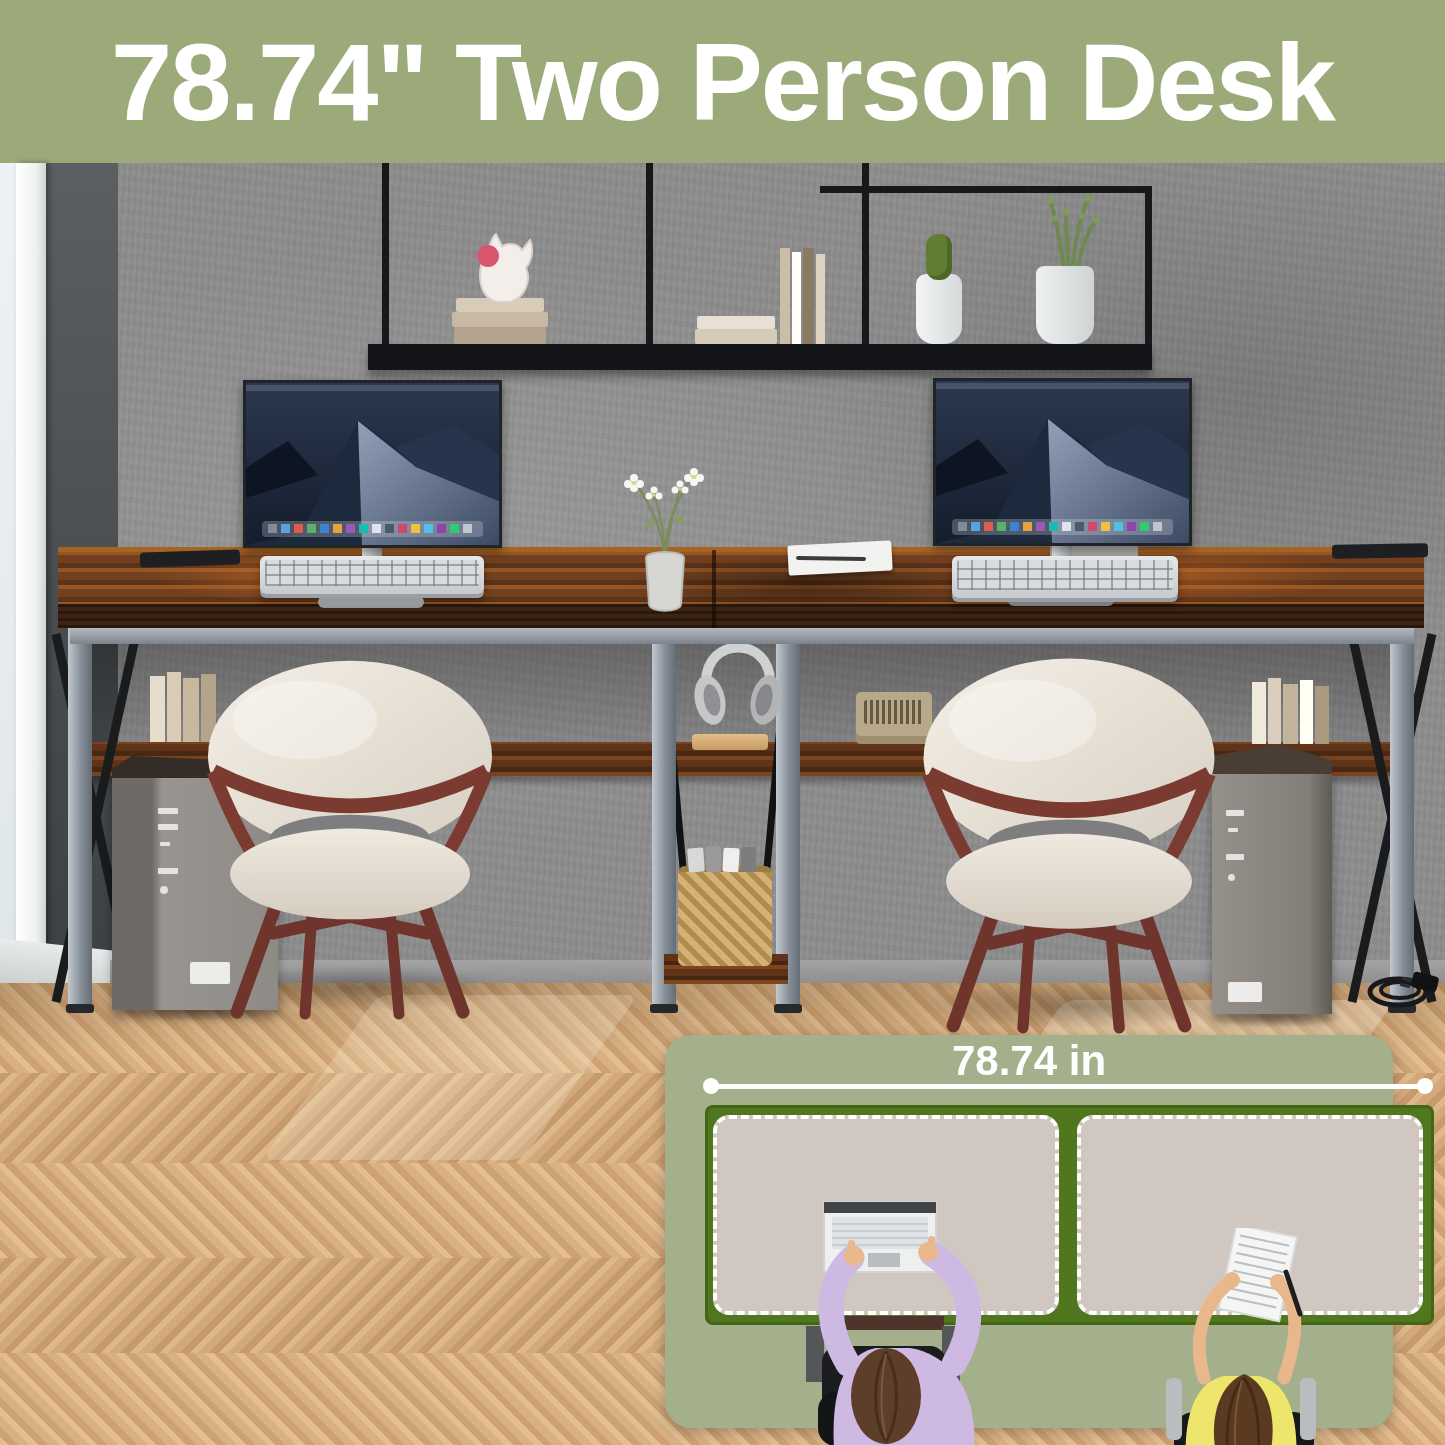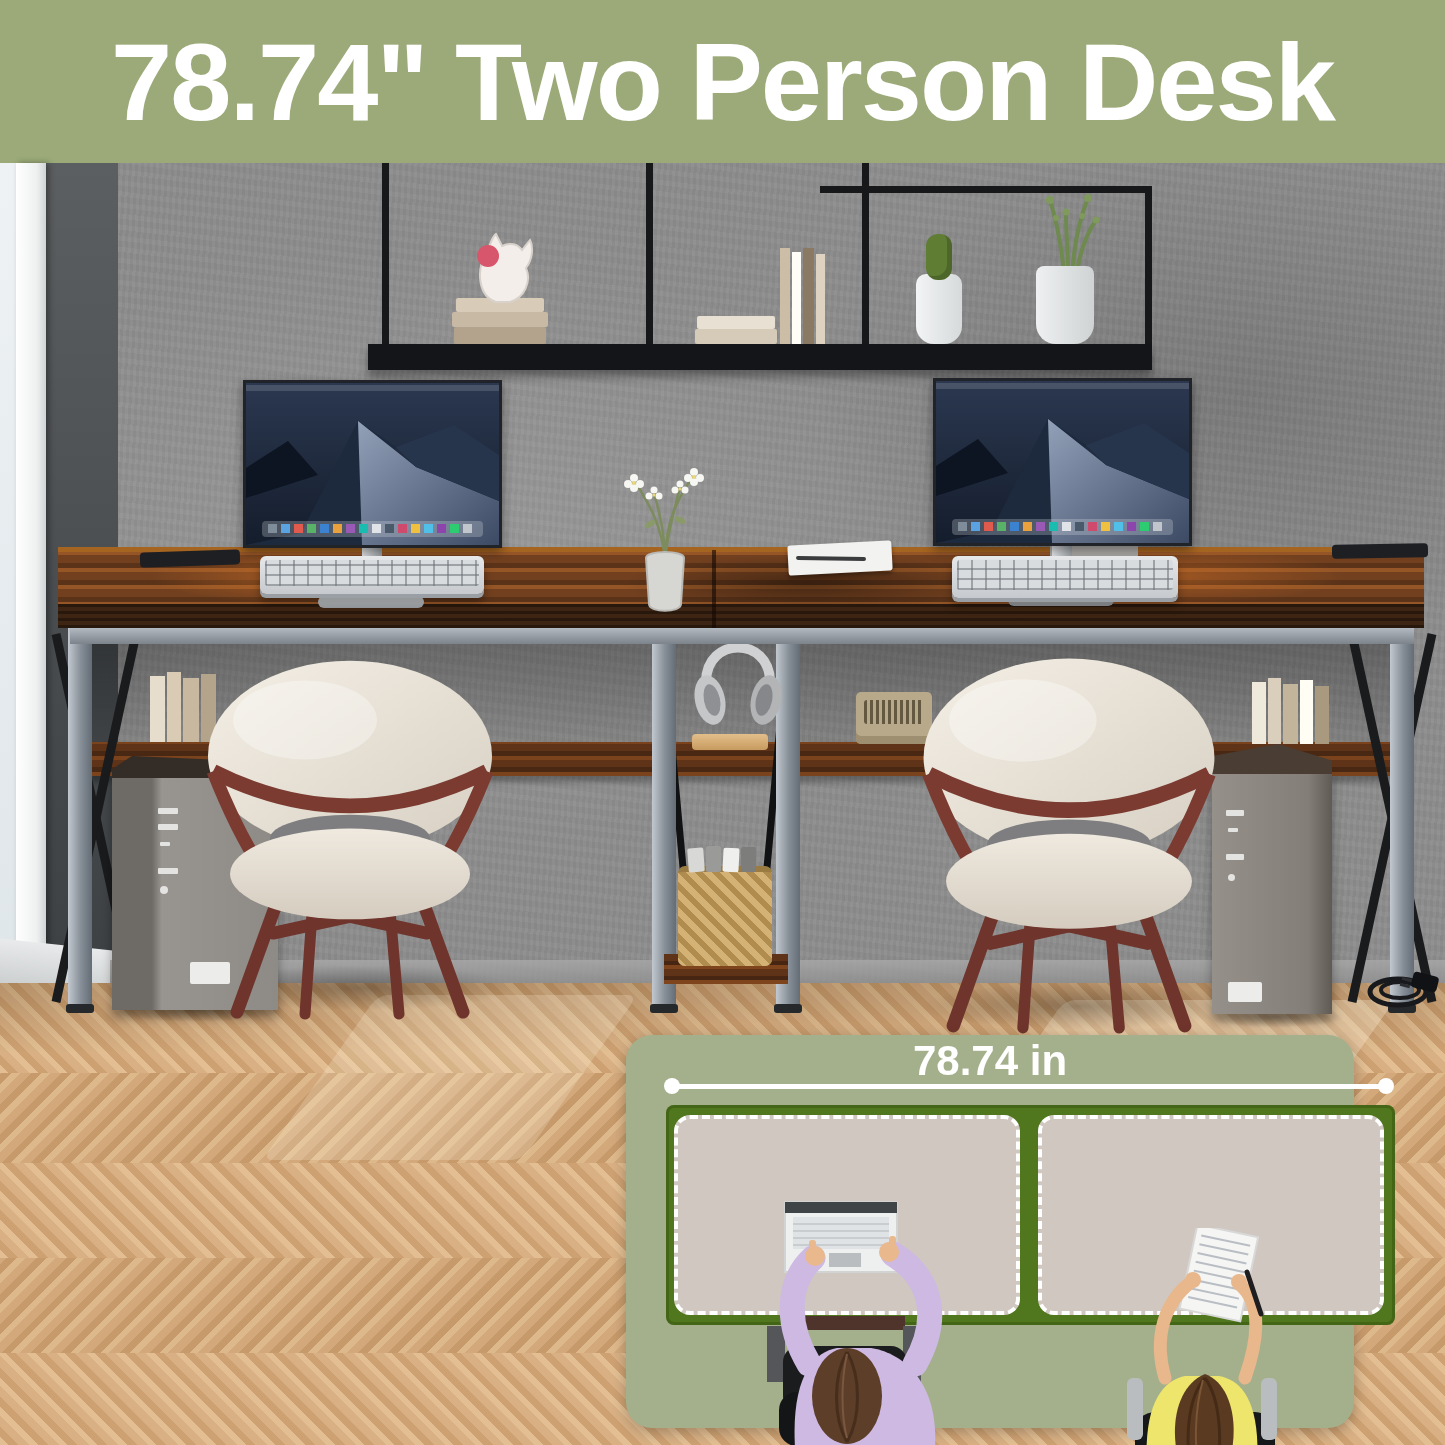--- a/index.html
+++ b/index.html
@@ -107,21 +107,21 @@
     background:linear-gradient(90deg,#95908a,#837e78 80%,#5f5a54);}
   .pcR::before{content:"";position:absolute;left:0;top:-26px;width:100%;height:30px;background:#4a3d33;
     clip-path:polygon(0 40%,55% 0,100% 55%,100% 100%,0 100%);}
   .port{position:absolute;background:#e3e3e1;border-radius:1px;}
   .badge{position:absolute;background:#ececea;border-radius:2px;}
 
   
   .shadow{position:absolute;background:radial-gradient(ellipse at center,rgba(0,0,0,0.28),transparent 70%);}
 
   
-  .panel{position:absolute;left:626px;top:1035px;width:728px;height:393px;border-radius:26px;
+  .panel{position:absolute;left:665px;top:1035px;width:728px;height:393px;border-radius:26px;
     background:var(--panel-bg,#A4B08C);box-shadow:0 4px 14px rgba(0,0,0,0.25);}
   .panel-label{position:absolute;left:0;top:2px;width:100%;text-align:center;
     color:var(--panel-text,#fff);font-size:42px;font-weight:bold;}
   .mline{position:absolute;left:46px;top:49px;width:714px;height:5px;background:var(--measure-line,#fff);border-radius:3px;}
   .mdot{position:absolute;top:-6px;width:16px;height:16px;border-radius:50%;background:var(--measure-line,#fff);}
   .ideask{position:absolute;left:40px;top:70px;width:729px;height:220px;border-radius:8px;
     background:var(--desk-outline,#50771E);box-shadow:inset 0 0 0 3px rgba(42,70,10,0.35);}
   .mat{position:absolute;top:10px;width:346px;height:200px;border-radius:16px;box-sizing:border-box;
     background:var(--mat-surface,#D0C8C0);border:4px dashed #ffffff;}
 </style>

